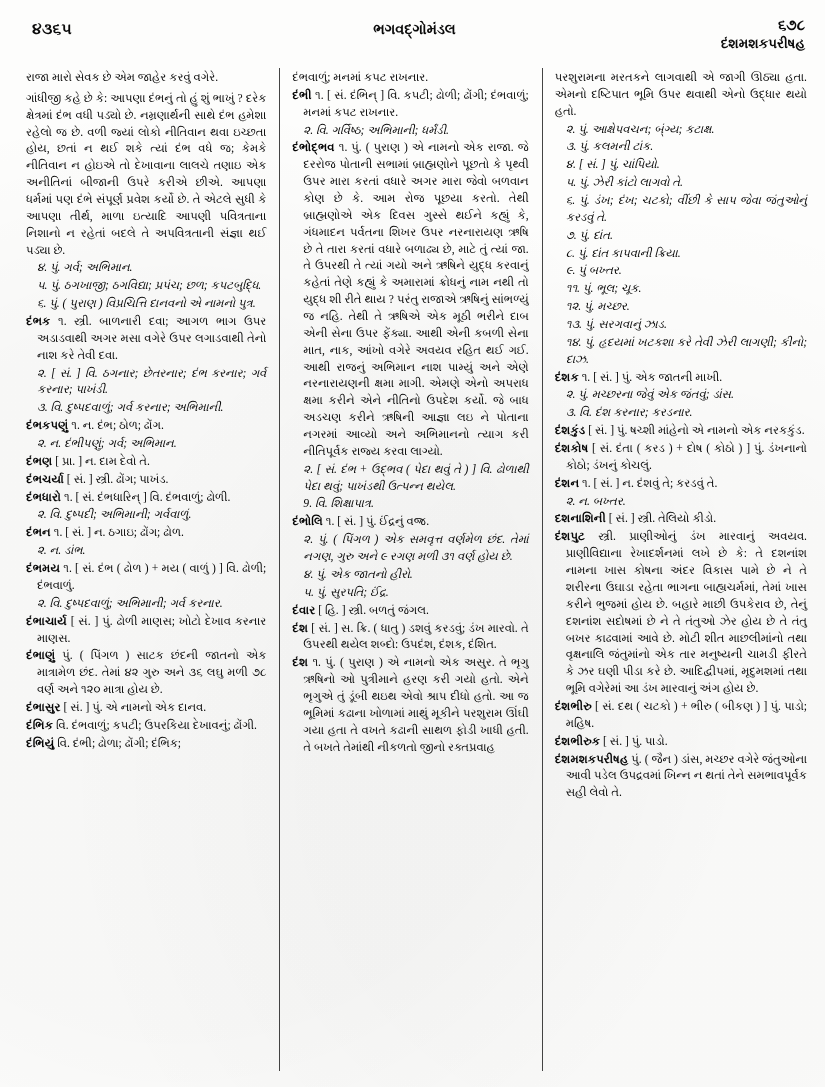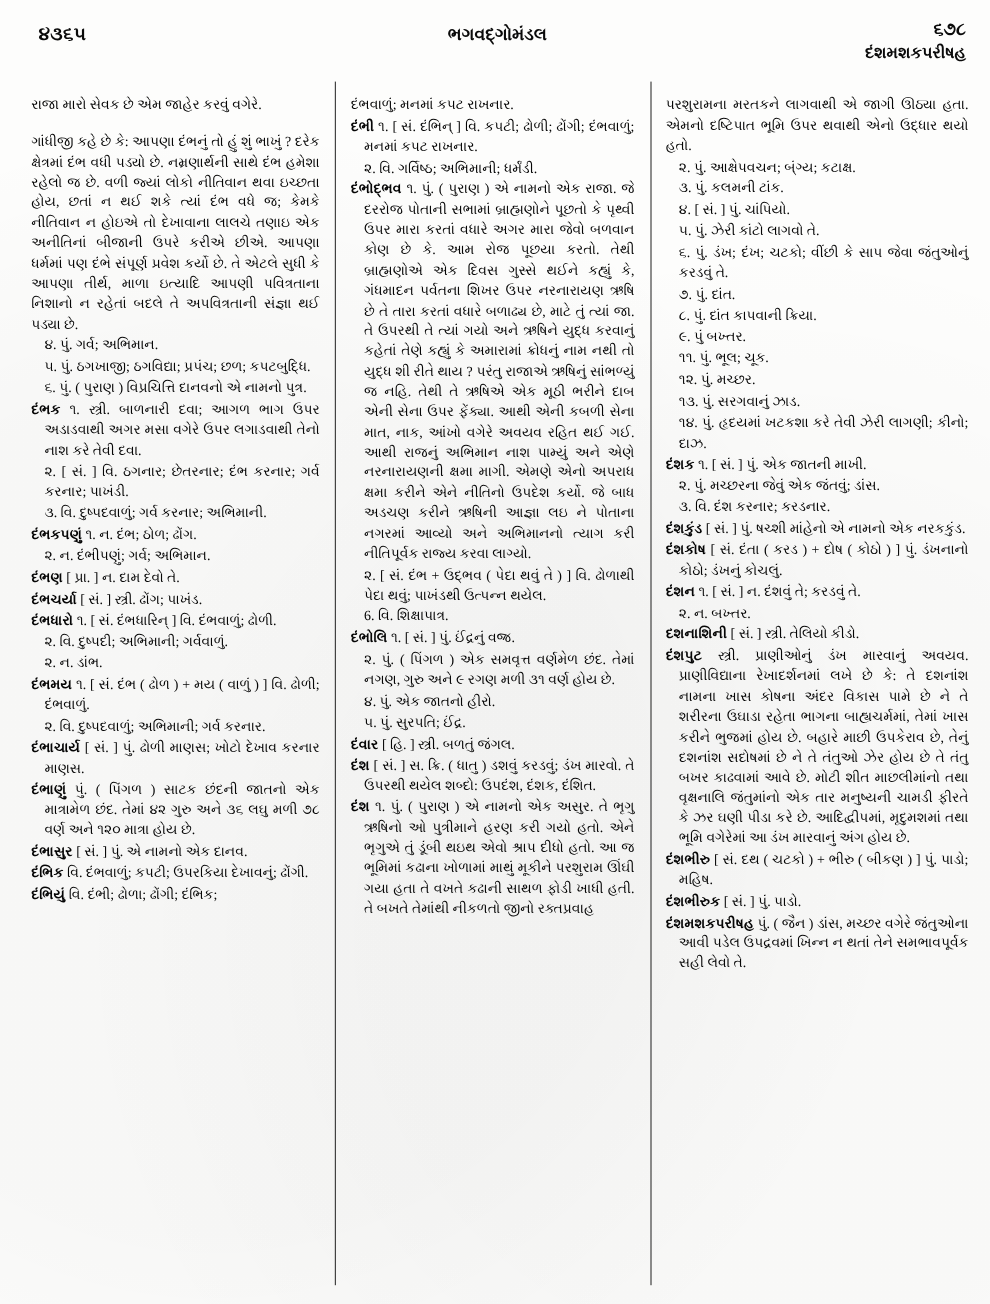--- a/index.html
+++ b/index.html
@@ -98,32 +98,33 @@
     width: 1px;
     background: #1b1b1b;
     margin-top: 2px;
     margin-bottom: 10px;
     flex: 0 0 1px;
     opacity: 0.82;
   }
 
   
   .para {
-    margin: 14px 0 1px 0;
+    margin: 4px 0 1px 0;
     text-indent: 0;
   }
   .entry {
     margin: 0 0 1px 0;
     padding-left: 11px;
     text-indent: -11px;
   }
   .sub {
     margin: 0 0 1px 0;
     padding-left: 11px;
     text-indent: 0;
+    font-style: italic;
   }
   .hw {
     font-weight: bold;
     letter-spacing: 0.15px;
   }
 
   
   .col { filter: contrast(1.04); }
 </style>
 </head>
@@ -150,37 +151,38 @@
           <div class="sub">૬. પું. ( પુરાણ ) વિપ્રચિત્તિ દાનવનો એ નામનો પુત્ર.</div>
           <div class="entry"><span class="hw">દંભક</span><span> ૧. સ્ત્રી. બાળનારી દવા; આગળ ભાગ ઉપર અડાડવાથી અગર મસા વગેરે ઉપર લગાડવાથી તેનો નાશ કરે તેવી દવા.</span></div>
           <div class="sub">૨. [ સં. ]  વિ. ઠગનાર; છેતરનાર;  દંભ કરનાર; ગર્વ કરનાર; પાખંડી.</div>
           <div class="sub">૩. વિ. દુષ્પદવાળું; ગર્વ કરનાર; અભિમાની.</div>
           <div class="entry"><span class="hw">દંભકપણું</span><span> ૧. ન. દંભ; ઠોળ; ઢોંગ.</span></div>
           <div class="sub">૨. ન. દંભીપણું; ગર્વ; અભિમાન.</div>
           <div class="entry"><span class="hw">દંભણ</span><span> [ પ્રા. ]  ન.  દામ દેવો તે.</span></div>
           <div class="entry"><span class="hw">દંભચર્યા</span><span> [ સં. ]  સ્ત્રી.  ઢોંગ; પાખંડ.</span></div>
           <div class="entry"><span class="hw">દંભધારો</span><span> ૧. [ સં. દંભધારિન્ ]  વિ. દંભવાળું; ઢોળી.</span></div>
           <div class="sub">૨. વિ. દુષ્પદી; અભિમાની; ગર્વવાળું.</div>
+          <div class="entry"><span class="hw">દંભન</span><span> ૧. [ સં. ]  ન. ઠગાઇ; ઢોંગ; ઢોળ.</span></div>
           <div class="sub">૨.  ન.  ડાંભ.</div>
           <div class="entry"><span class="hw">દંભમય</span><span> ૧. [ સં. દંભ ( ઢોળ ) + મય ( વાળું ) ] વિ. ઢોળી; દંભવાળું.</span></div>
           <div class="sub">૨. વિ. દુષ્પદવાળું; અભિમાની; ગર્વ કરનાર.</div>
           <div class="entry"><span class="hw">દંભાચાર્ય</span><span> [ સં. ]  પું.  ઢોળી  માણસ; ખોટો દેખાવ કરનાર માણસ.</span></div>
           <div class="entry"><span class="hw">દંભાણું</span><span> પું. ( પિંગળ ) સાટક  છંદની  જાતનો  એક  માત્રામેળ છંદ. તેમાં ૪૨ ગુરુ અને ૩૬ લઘુ મળી ૭૮ વર્ણ અને ૧૨૦ માત્રા હોય છે.</span></div>
           <div class="entry"><span class="hw">દંભાસુર</span><span> [ સં. ]  પું.  એ નામનો એક દાનવ.</span></div>
           <div class="entry"><span class="hw">દંભિક</span><span> વિ. દંભવાળું; કપટી; ઉપરકિયા દેખાવનું; ઢોંગી.</span></div>
           <div class="entry"><span class="hw">દંભિયું</span><span> વિ. દંભી; ઢોળા; ઢોંગી;  દંભિક;</span></div>
         </div>
       <div class="rule"></div>
       <div class="col col-2">
           <div class="para">દંભવાળું; મનમાં કપટ રાખનાર.</div>
           <div class="entry"><span class="hw">દંભી</span><span> ૧. [ સં. દંભિન્ ]  વિ. કપટી; ઢોળી; ઢોંગી; દંભવાળું; મનમાં કપટ રાખનાર.</span></div>
           <div class="sub">૨. વિ. ગર્વિષ્ઠ; અભિમાની; ધર્મંડી.</div>
           <div class="entry"><span class="hw">દંભોદ્ભવ</span><span> ૧. પું. ( પુરાણ ) એ નામનો એક રાજા. જે દરરોજ પોતાની સભામાં બ્રાહ્મણોને પૂછતો કે પૃથ્વી ઉપર મારા કરતાં વધારે અગર મારા જેવો બળવાન કોણ છે કે. આમ રોજ પૂછયા કરતો. તેથી બ્રાહ્મણોએ એક દિવસ ગુસ્સે થઈને કહ્યું કે, ગંધમાદન પર્વતના શિખર ઉપર નરનારાયણ ઋષિ છે તે તારા કરતાં વધારે બળાઢ્ય છે, માટે તું ત્યાં જા. તે ઉપરથી તે ત્યાં ગયો અને ઋષિને યુદ્ધ કરવાનું કહેતાં તેણે કહ્યું કે અમારામાં ક્રોધનું નામ નથી તો યુદ્ધ શી રીતે થાય ? પરંતુ રાજાએ ઋષિનું સાંભળ્યું જ નહિ. તેથી તે ઋષિએ એક મૂઠી ભરીને દાબ એની સેના ઉપર ફેંક્યા. આથી એની કબળી સેના માત, નાક, આંખો વગેરે અવયવ રહિત થઈ ગઈ. આથી રાજનું અભિમાન નાશ પામ્યું અને એણે નરનારાયણની ક્ષમા માગી. એમણે એનો અપરાધ ક્ષમા કરીને એને નીતિનો ઉપદેશ કર્યો. જે બાધ અડચણ કરીને ઋષિની આજ્ઞા લઇ ને પોતાના નગરમાં આવ્યો અને અભિમાનનો ત્યાગ કરી નીતિપૂર્વક રાજ્ય કરવા લાગ્યો.</span></div>
           <div class="sub">૨. [ સં.  દંભ + ઉદ્ભવ ( પેદા થવું તે ) ] વિ. ઢોળાથી પેદા થવું; પાખંડથી ઉત્પન્ન થયેલ.</div>
-          <div class="sub">6. વિ. શિક્ષાપાત્ર.</div>
+          <div class="sub">9. વિ. શિક્ષાપાત્ર.</div>
           <div class="entry"><span class="hw">દંભોલિ</span><span> ૧. [ સં. ]  પું. ઈંદ્રનું વજ્ર.</span></div>
           <div class="sub">૨. પું. ( પિંગળ ) એક સમવૃત્ત વર્ણમેળ છંદ. તેમાં નગણ, ગુરુ અને ૯ રગણ મળી ૩૧ વર્ણ હોય છે.</div>
           <div class="sub">૪. પું. એક જાતનો હીરો.</div>
           <div class="sub">૫. પું. સુરપતિ; ઈંદ્ર.</div>
           <div class="entry"><span class="hw">દંવાર</span><span> [ હિ. ]  સ્ત્રી. બળતું જંગલ.</span></div>
           <div class="entry"><span class="hw">દંશ</span><span> [ સં. ]  સ. ક્રિ. ( ધાતુ )  ડશવું કરડવું; ડંખ મારવો. તે ઉપરથી થયેલ શબ્દો: ઉપદંશ, દંશક, દંશિત.</span></div>
           <div class="entry"><span class="hw">દંશ</span><span> ૧. પું. ( પુરાણ ) એ નામનો એક અસુર. તે ભૃગુ ઋષિનો ઓ પુત્રીમાને હરણ કરી ગયો હતો. એને ભૃગુએ તું ડૂંબી થઇથ એવો શ્રાપ દીધો હતો. આ જ ભૂમિમાં કઢાના ખોળામાં માથું મૂકીને પરશુરામ ઊંઘી ગયા હતા તે વખતે કઢાની સાથળ ફોડી ખાધી હતી. તે બખતે તેમાંથી નીકળતો જીનો રક્તપ્રવાહ</span></div>
         </div>
       <div class="rule"></div>
       <div class="col col-3">

